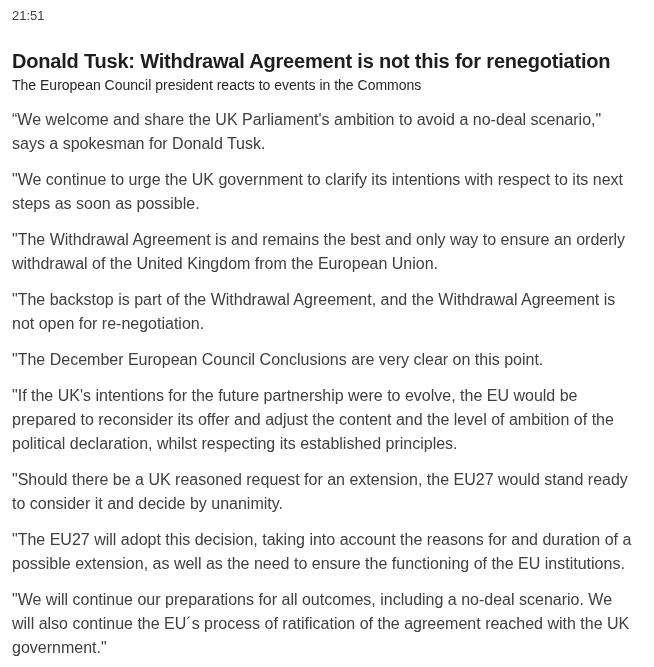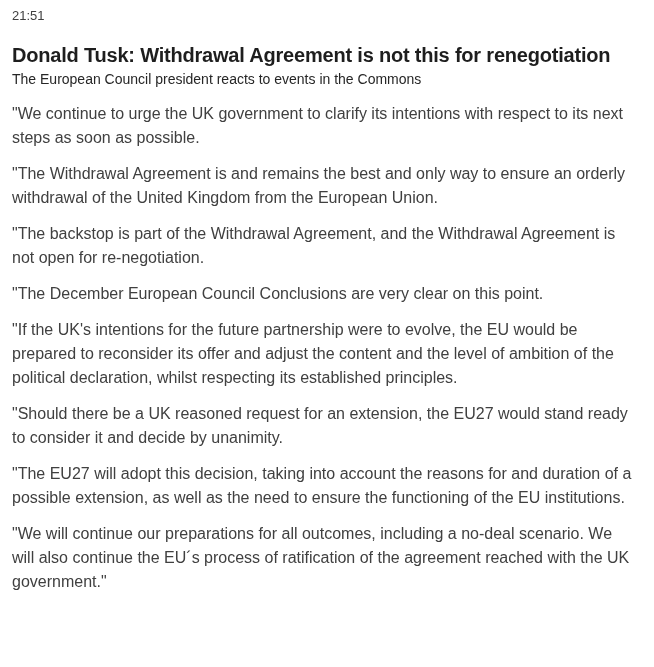--- a/index.html
+++ b/index.html
@@ -11,21 +11,21 @@
     font-family: "Liberation Sans", sans-serif;
     overflow: hidden;
   }
   .post {
     padding: 8px 16px 0 12px;
   }
   .timestamp {
     font-size: 13px;
     line-height: 15px;
     color: #404040;
-    margin: 0 0 20px 0;
+    margin: 0 0 26px 0;
   }
   .headline {
     font-size: 20px;
     line-height: 24px;
     font-weight: 700;
     color: #1e1e1e;
     margin: 0 0 4px 0;
     letter-spacing: -0.2px;
   }
   .subheadline {
@@ -43,20 +43,21 @@
   }
 </style>
 </head>
 <body>
 
 <article class="post">
   <div class="timestamp">21:51</div>
   <h1 class="headline">Donald Tusk: Withdrawal Agreement is not this for renegotiation</h1>
   <h2 class="subheadline">The European Council president reacts to events in the Commons</h2>
   <div class="post-body">
+      <p>“We welcome and share the UK Parliament's ambition to avoid a no-deal scenario," says a spokesman for Donald Tusk.</p>
       <p>"We continue to urge the UK government to clarify its intentions with respect to its next steps as soon as possible.</p>
       <p>"The Withdrawal Agreement is and remains the best and only way to ensure an orderly withdrawal of the United Kingdom from the European Union.</p>
       <p>"The backstop is part of the Withdrawal Agreement, and the Withdrawal Agreement is not open for re-negotiation.</p>
       <p>"The December European Council Conclusions are very clear on this point.</p>
       <p>"If the UK's intentions for the future partnership were to evolve, the EU would be prepared to reconsider its offer and adjust the content and the level of ambition of the political declaration, whilst respecting its established principles.</p>
       <p>"Should there be a UK reasoned request for an extension, the EU27 would stand ready to consider it and decide by unanimity.</p>
       <p>"The EU27 will adopt this decision, taking into account the reasons for and duration of a possible extension, as well as the need to ensure the functioning of the EU institutions.</p>
       <p>"We will continue our preparations for all outcomes, including a no-deal scenario. We will also continue the EU´s process of ratification of the agreement reached with the UK government."</p>
     </div>
 </article>

